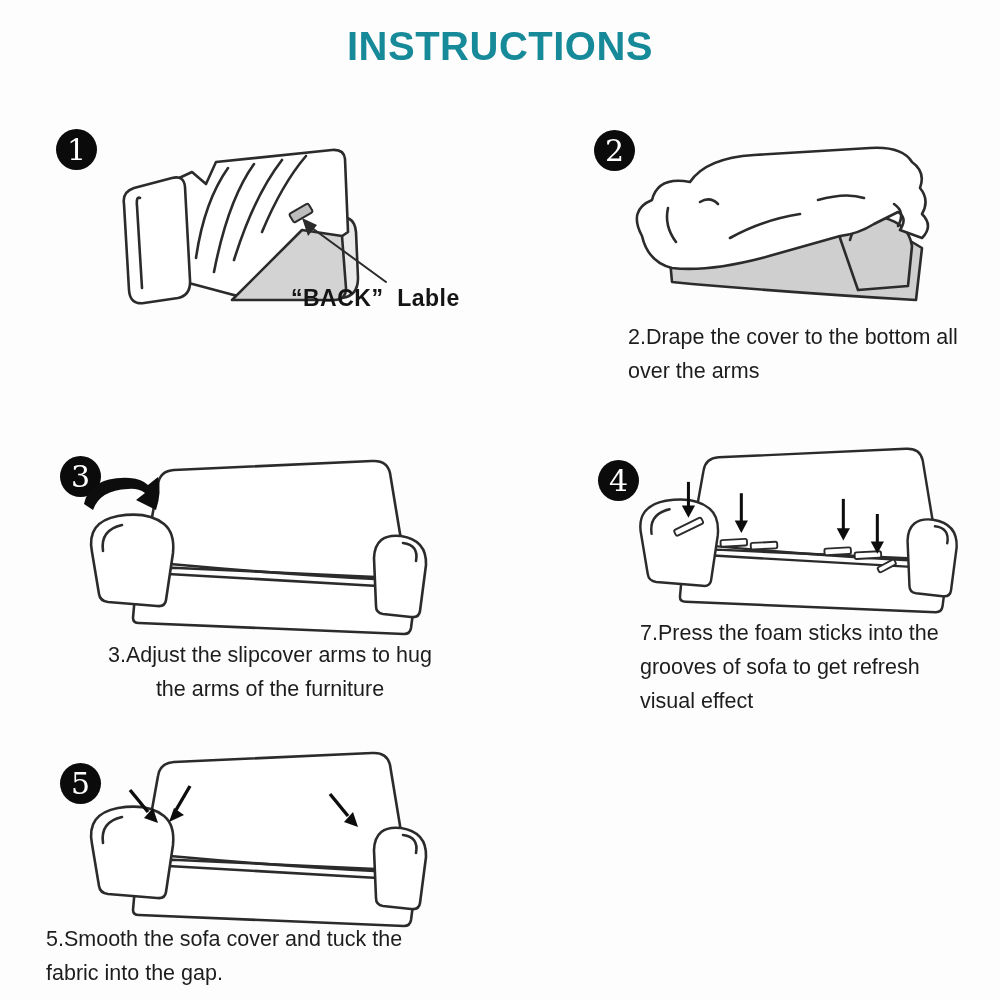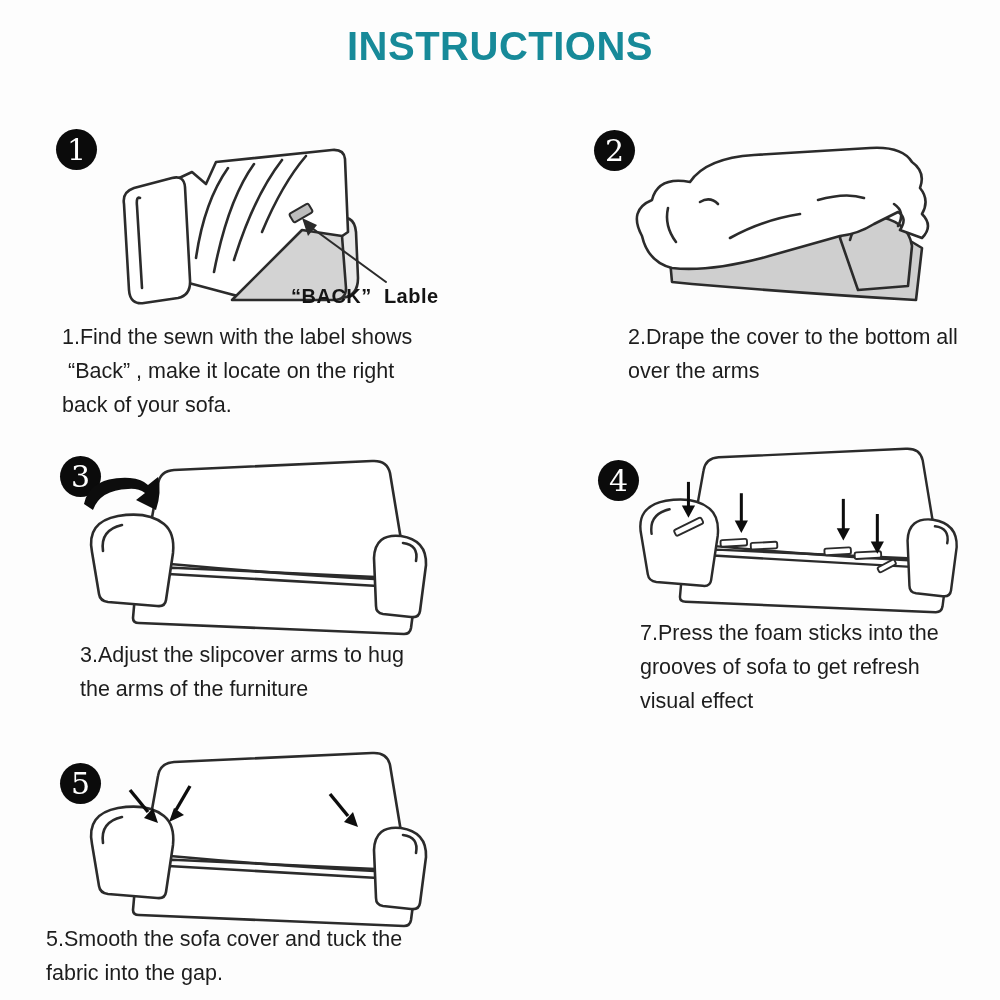--- a/index.html
+++ b/index.html
@@ -14,21 +14,21 @@
   .badge{
     position:absolute;width:41px;height:41px;border-radius:50%;
     background:#0b0b0b;color:#ffffff;display:flex;align-items:center;justify-content:center;
     font-family:"DejaVu Serif",serif;font-size:30px;line-height:1;
   }
   .caption{
     position:absolute;font-size:21.5px;line-height:34px;color:#1d1d1d;
     white-space:pre-wrap;
   }
   .callout-label{
-    position:absolute;font-size:20px;font-weight:bold;color:#141414;
+    position:absolute;font-size:23px;font-weight:bold;color:#141414;
     white-space:pre-wrap;letter-spacing:0.5px;
   }
   svg{position:absolute;display:block;}
 </style>
 </head>
 <body>
 
 <div class="page">
 
   <div class="page-title">INSTRUCTIONS</div>
@@ -58,23 +58,20 @@
 
       <g>
         <path d="M290,142 L216,88" stroke-width="2"></path>
         <polygon points="206,78 221,85 212,96" fill="#2b2b2b" stroke="none"></polygon>
       </g>
     </g>
   </svg>
 
   <div class="callout-label" style="left:291px;top:285px;">“BACK”  Lable</div>
 
-  <div class="caption" style="left:62px;top:320px;width:390px;">1.Find the sewn with the label shows
- “Back” , make it locate on the right
-back of your sofa.</div>
 
   <div class="badge" style="left:594px;top:130px;">2</div>
 
   <svg style="left:612px;top:142px;" width="370" height="175" viewBox="0 0 370 175">
     <g stroke="#2b2b2b" stroke-width="2.6" fill="none" stroke-linecap="round" stroke-linejoin="round">
 
       <path d="M58,118 L250,88 Q272,84 290,94 L310,106 L304,158 Q200,152 80,142 L60,140 Z" fill="#cfcfcf"></path>
 
       <path d="M228,96 Q234,72 262,74 Q296,78 300,104 L296,144 L246,148 Z" fill="#cfcfcf"></path>
       <path d="M238,98 Q242,80 262,80"></path>
@@ -101,21 +98,21 @@
       <path d="M92,106 Q200,116 316,122"></path>
       <path d="M14,94 Q8,64 40,58 Q70,53 86,66 Q97,75 95,95 L88,142 Q87,149 79,148 L30,144 Q22,143 21,136 Z" fill="#ffffff"></path>
       <path d="M25,93 Q22,72 44,67"></path>
       <path d="M296,100 Q297,75 323,78 Q349,82 348,107 L342,153 Q341,160 333,159 L305,156 Q298,155 298,148 Z" fill="#ffffff"></path>
       <path d="M338,103 Q341,87 325,85"></path>
     </g>
 
     <path d="M6,46 Q12,18 52,20 Q64,21 70,27 L80,19 Q84,34 78,52 L58,42 L67,35 Q60,30 50,31 Q22,32 15,52 Z" fill="#0d0d0d" stroke="none"></path>
   </svg>
 
-  <div class="caption" style="left:80px;top:638px;width:380px;">3.Adjust the slipcover arms to hug
+  <div class="caption" style="left:80px;top:638px;width:380px;text-align:center;">3.Adjust the slipcover arms to hug
 the arms of the furniture</div>
 
   <div class="badge" style="left:598px;top:460px;">4</div>
 
   <svg style="left:628px;top:446px;" width="340" height="170" viewBox="0 0 360 180">
     <g stroke="#2b2b2b" stroke-width="2.6" fill="none" stroke-linecap="round" stroke-linejoin="round">
       <path d="M66,104 L80,26 Q82,13 96,12 L294,3 Q309,2 312,15 L328,112 Q329,120 320,120 L100,110 Q70,110 66,104 Z" fill="#ffffff"></path>
       <path d="M58,126 L55,160 Q55,165 61,165 L326,176 Q332,176 333,170 L338,132 L300,128 L90,116 Z" fill="#ffffff"></path>
       <path d="M92,106 Q200,116 316,122"></path>
       <path d="M14,94 Q8,64 40,58 Q70,53 86,66 Q97,75 95,95 L88,142 Q87,149 79,148 L30,144 Q22,143 21,136 Z" fill="#ffffff"></path>

